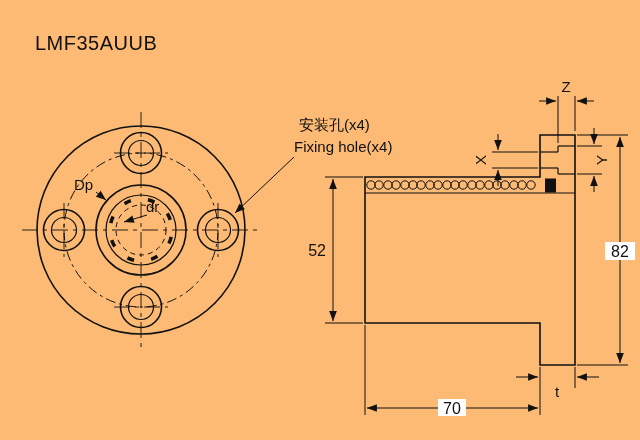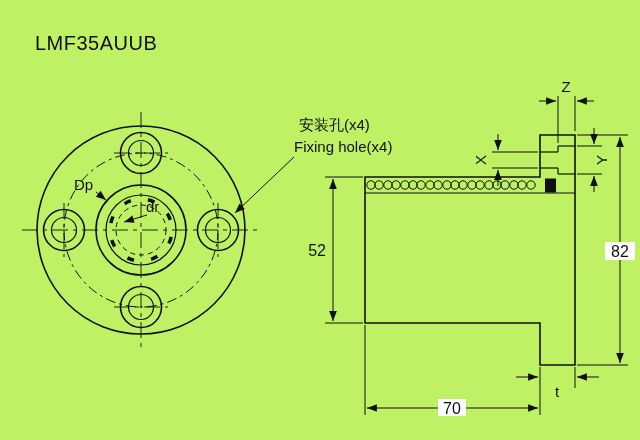--- a/index.html
+++ b/index.html
@@ -1,16 +1,16 @@
 <!DOCTYPE html>
 <html><head>
 <meta charset="utf-8">
 <style>
   html,body{margin:0;padding:0;background:#ffffff;}
-  .page{position:relative;width:640px;height:440px;background:#bef264;overflow:hidden;
+  .page{position:relative;width:640px;height:440px;background:#fdba74;overflow:hidden;
         font-family:"Liberation Sans", sans-serif;}
   svg text{fill:#111;font-family:"Liberation Sans", sans-serif;}
   .title-txt{font-size:20px;letter-spacing:0.5px;}
   .lbl{font-size:15px;}
   .dim{font-size:16px;}
   .ann{font-size:15px;}
   .ln{stroke:#111;stroke-width:1.6;fill:none;}
   .med{stroke:#111;stroke-width:1.2;fill:none;}
   .thin{stroke:#111;stroke-width:1;fill:none;}
   .cl{stroke:#111;stroke-width:0.9;fill:none;stroke-dasharray:16 5 4 5;}

